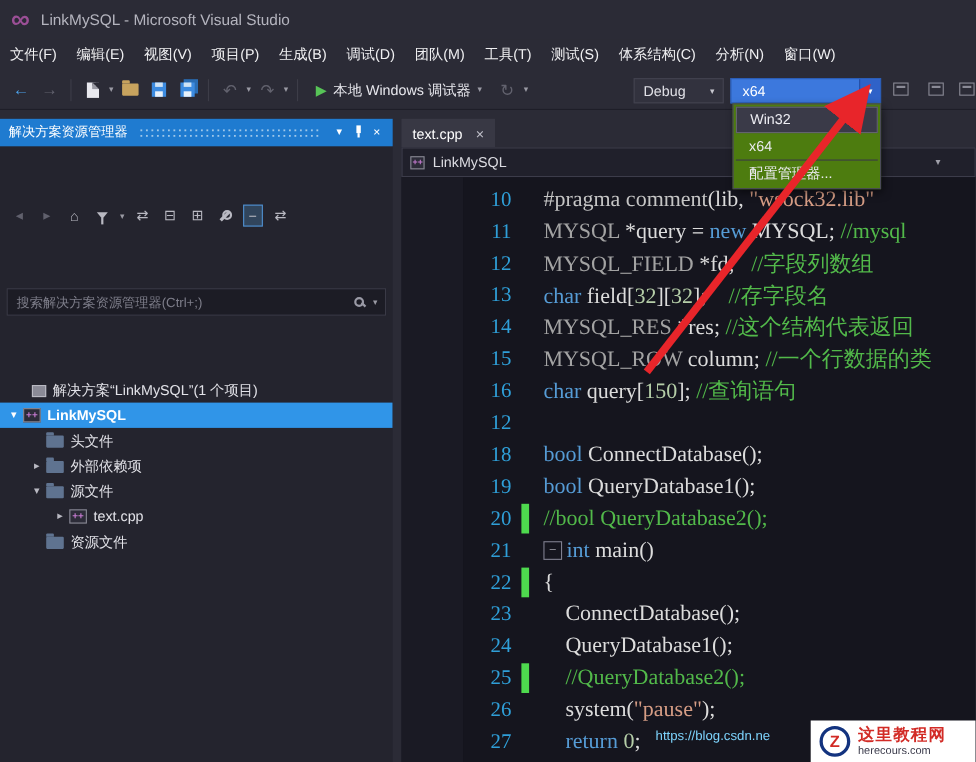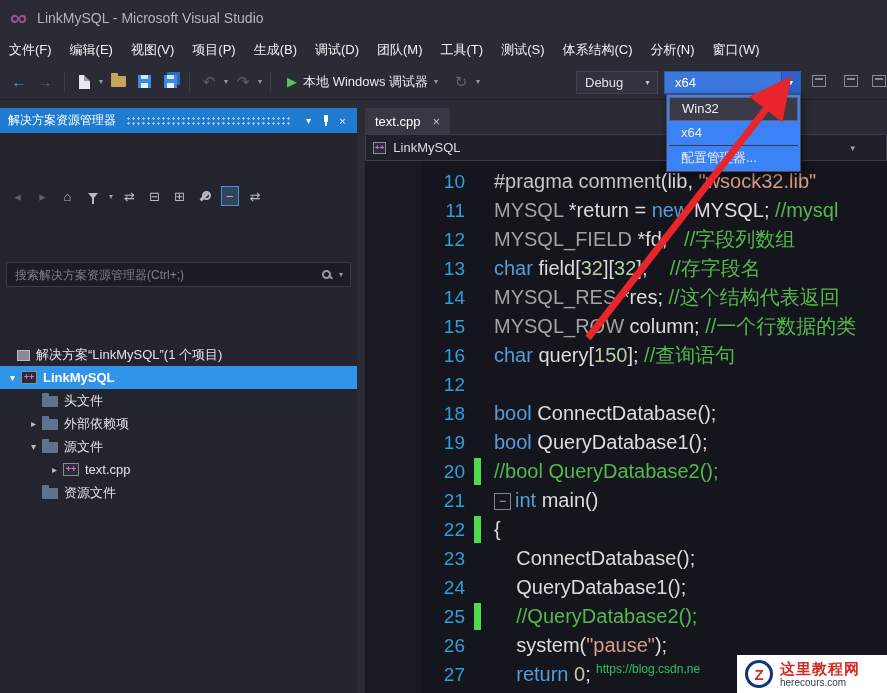--- a/index.html
+++ b/index.html
@@ -38,21 +38,21 @@
   .play{color:#57c457;font-size:13px;}
   .combo{position:absolute;top:7px;height:23px;display:flex;align-items:center;font-size:13px;color:#e0e0e6;}
   .combo .cbox{margin-left:auto;width:19px;height:100%;display:flex;align-items:center;justify-content:center;font-size:8px;color:#c8c8d0;}
   #configCombo{left:576px;width:82px;background:#32323e;border:1px solid #434350;padding-left:8px;}
   #platformCombo{left:664px;width:137px;background:#3c78dd;border:1px solid #2b5cb4;color:#fff;padding-left:10px;}
   #platformCombo .cbox{background:#2f62c8;border-left:1px solid #244ea6;color:#fff;}
   .ricon{position:absolute;top:11px;width:14px;height:12px;border:1px solid #8a8a96;}
   .ricon::after{content:'';position:absolute;left:2px;top:2px;width:8px;height:2px;background:#8a8a96;}
 
   
-  #platformMenu{position:absolute;left:666px;top:94px;width:135px;background:#3b82f6;
+  #platformMenu{position:absolute;left:666px;top:94px;width:135px;background:#4d7c0f;
     border:1px solid #4a4a58;box-shadow:2px 3px 8px rgba(0,0,0,.55);z-index:50;padding:2px;}
   .pm-item{height:24px;line-height:24px;padding-left:12px;font-size:13px;color:#ececf2;}
   .pm-item.hl{background:#3a3a48;border:1px solid #63636e;line-height:22px;}
   .pm-item:last-child{border-top:1px solid #3a3a44;}
 
   
   .workspace{display:flex;gap:8px;height:593px;padding-top:8px;}
 
   
   .sidebar{width:357px;background:#24242e;display:flex;flex-direction:column;gap:48px;}
@@ -95,34 +95,34 @@
   
   .editor{flex:1;display:flex;flex-direction:column;min-width:0;}
   .tabstrip{height:26px;display:flex;align-items:flex-end;}
   .tab{height:26px;display:flex;align-items:center;background:#383844;padding:0 10px;color:#fff;font-size:13px;gap:12px;}
   .tab-close{color:#c0c0ca;font-size:13px;}
   .navbar{height:27px;background:#20202b;border:1px solid #3c3c4a;display:flex;align-items:center;padding:0 7px;color:#dcdce2;font-size:13px;gap:7px;}
   .proj-mini{font-size:8px;font-weight:bold;color:#c47ad0;border:1px solid #8a8a96;background:#2c2c38;line-height:10px;padding:0 1px;}
   .nav-caret{margin-left:auto;margin-right:24px;font-size:9px;color:#a0a0aa;}
   .codewrap{position:relative;flex:1;background:#15151e;overflow:hidden;padding-top:6px;}
   .codewrap::before{content:'';position:absolute;left:0;top:0;bottom:0;width:56px;background:#1a1a24;}
-  .cl{display:flex;height:29px;align-items:center;font-family:Liberation Sans, sans-serif;
+  .cl{display:flex;height:29px;align-items:center;font-family:Liberation Serif, serif;
     font-size:20px;padding-left:56px;position:relative;}
   .num{width:44px;text-align:right;color:#2f9fd8;font-size:19px;flex:none;}
   .chg{width:7px;height:27px;margin-left:9px;flex:none;}
   .chg.on{background:#4ed94e;}
   .src{white-space:pre;margin-left:13px;color:#dcdcdc;}
   .fold{display:inline-block;width:17px;height:17px;line-height:15px;text-align:center;border:1px solid #808090;
     color:#b9b9c2;font-size:12px;margin-right:4px;vertical-align:2px;background:#15151e;}
   .kw{color:#569cd6;} .cm{color:#52b94a;} .st{color:#d69d85;} .nu{color:#b5cea8;}
   .pl{color:#dcdcdc;} .pp{color:#c5c5c5;} .ty{color:#a3a3a3;}
 
   
   #annotationArrow{position:absolute;left:0;top:0;width:887px;height:693px;pointer-events:none;z-index:80;}
-  .csdn{position:absolute;left:596px;top:662px;color:#22c55e;font-size:12px;z-index:70;text-align:right;}
+  .csdn{position:absolute;left:596px;top:662px;color:#7dd3fc;font-size:12px;z-index:70;text-align:right;}
   .brand{position:absolute;right:0;bottom:0;width:150px;height:38px;background:#fff;display:flex;align-items:center;gap:7px;padding:0 8px;z-index:90;}
   .brand-logo{width:28px;height:28px;border-radius:50%;border:3px solid #13337f;color:#d22b26;font-weight:bold;
     font-size:15px;display:flex;align-items:center;justify-content:center;flex:none;}
   .brand-text{display:flex;flex-direction:column;line-height:1.15;}
   .brand-name{color:#d22b26;font-weight:bold;font-size:15px;letter-spacing:1px;}
   .brand-site{color:#3a3a4a;font-size:10px;}
 </style>
 </head>
 <body>
 
@@ -225,21 +225,21 @@
           </span>
         <span class="sbtn pressed">−</span>
         <span class="sbtn">⇄</span>
       </div>
       <div class="sb-search">
         <input placeholder="搜索解决方案资源管理器(Ctrl+;)" style="">
         <span class="mag"></span>
         <span class="caret">▾</span>
       </div>
       <div class="tree">
-          <div class="tree-row" style="padding-left: 0;">
+          <div class="tree-row" style="padding-left: 12px;">
             <span class="tw"></span>
             <span class="ticon solution"></span>
             <span class="tlabel">解决方案“LinkMySQL”(1 个项目)</span>
           </div>
           <div class="tree-row sel" style="padding-left: 4px;">
             <span class="tw">▾</span>
             <span class="ticon cpp-project">++</span>
             <span class="tlabel b">LinkMySQL</span>
           </div>
           <div class="tree-row" style="padding-left: 25px;">
@@ -284,21 +284,21 @@
       </div>
       <div class="codewrap">
           <div class="cl">
             <span class="num">10</span>
             <span class="chg"></span>
             <span class="src"><span class="pp">#pragma comment</span><span class="pl">(lib, </span><span class="st">"wsock32.lib"</span></span>
           </div>
           <div class="cl">
             <span class="num">11</span>
             <span class="chg"></span>
-            <span class="src"><span class="ty">MYSQL</span><span class="pl"> *return = </span><span class="kw">new</span><span class="pl"> MYSQL; </span><span class="cm">//mysql</span></span>
+            <span class="src"><span class="ty">MYSQL</span><span class="pl"> *query = </span><span class="kw">new</span><span class="pl"> MYSQL; </span><span class="cm">//mysql</span></span>
           </div>
           <div class="cl">
             <span class="num">12</span>
             <span class="chg"></span>
             <span class="src"><span class="ty">MYSQL_FIELD</span><span class="pl"> *fd;   </span><span class="cm">//字段列数组</span></span>
           </div>
           <div class="cl">
             <span class="num">13</span>
             <span class="chg"></span>
             <span class="src"><span class="kw">char</span><span class="pl"> field[</span><span class="nu">32</span><span class="pl">][</span><span class="nu">32</span><span class="pl">];    </span><span class="cm">//存字段名</span></span>

